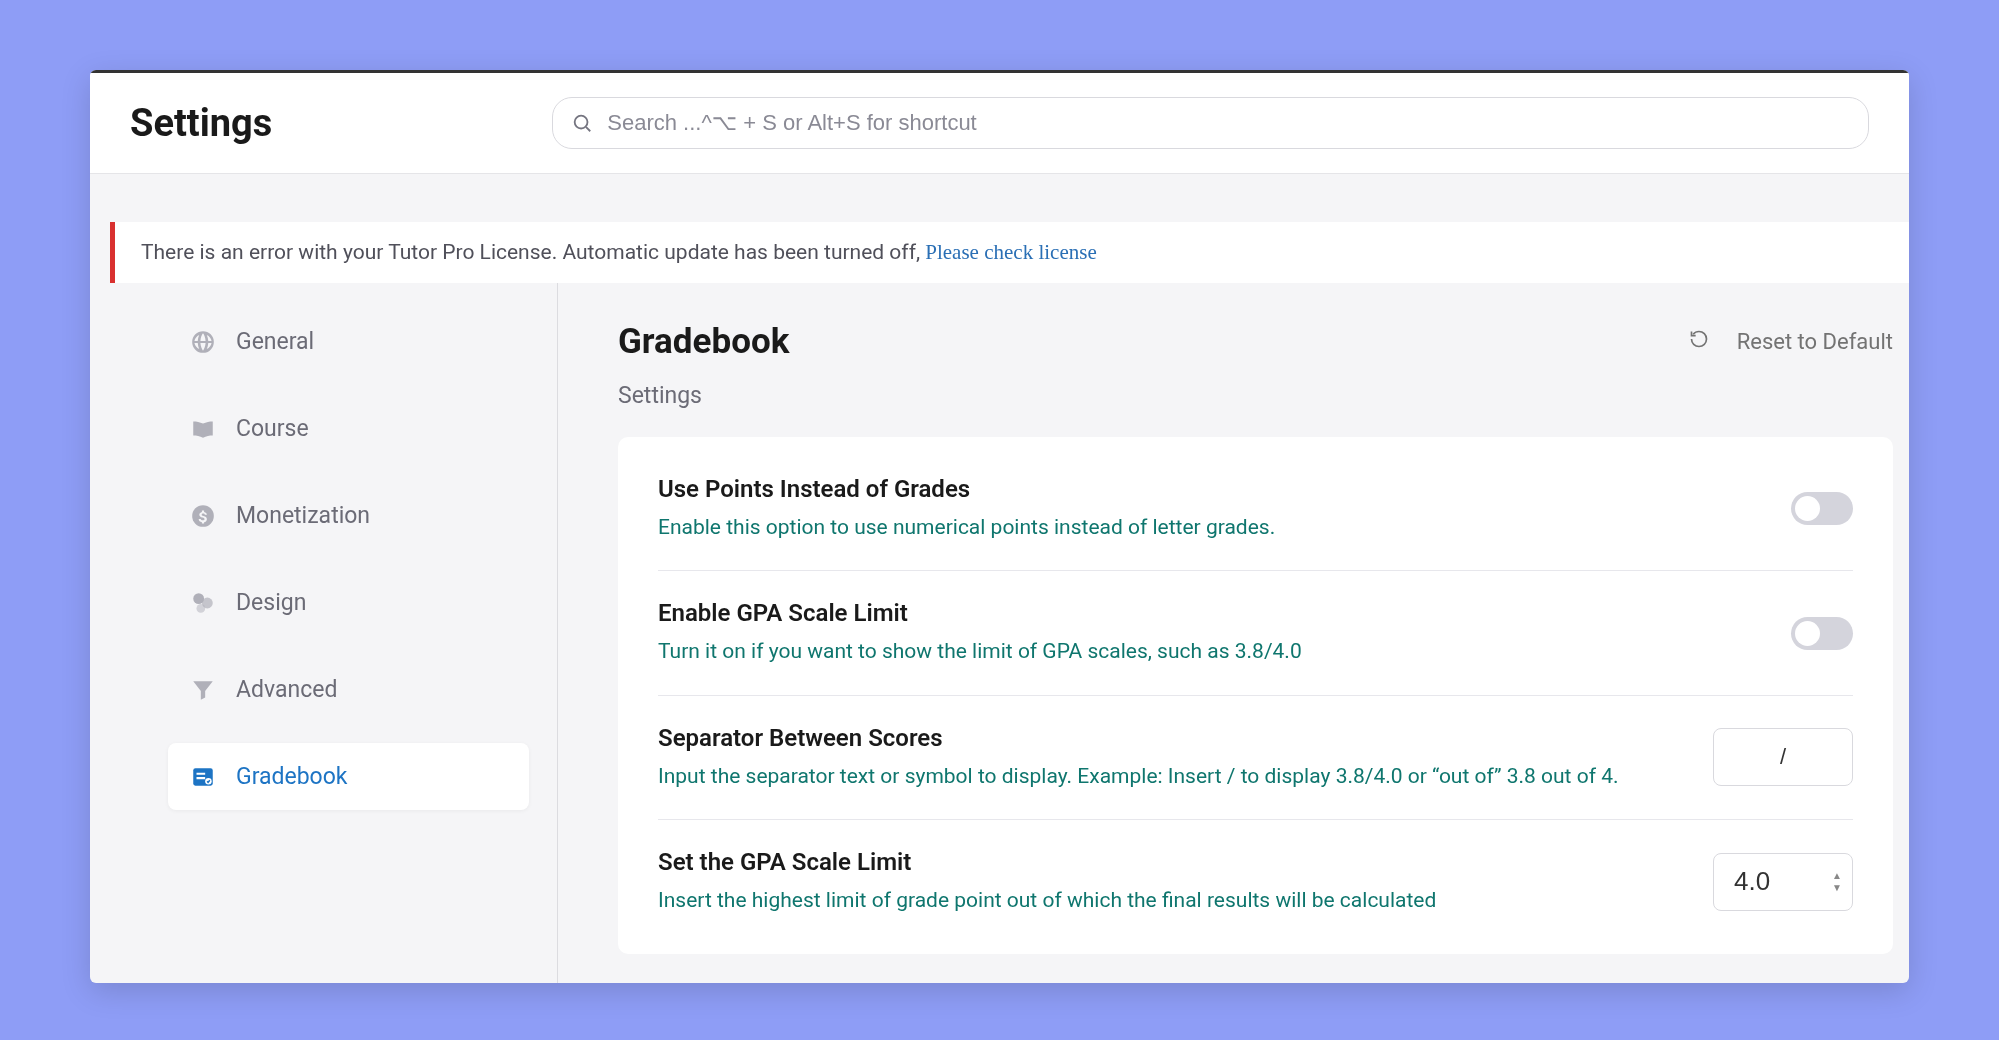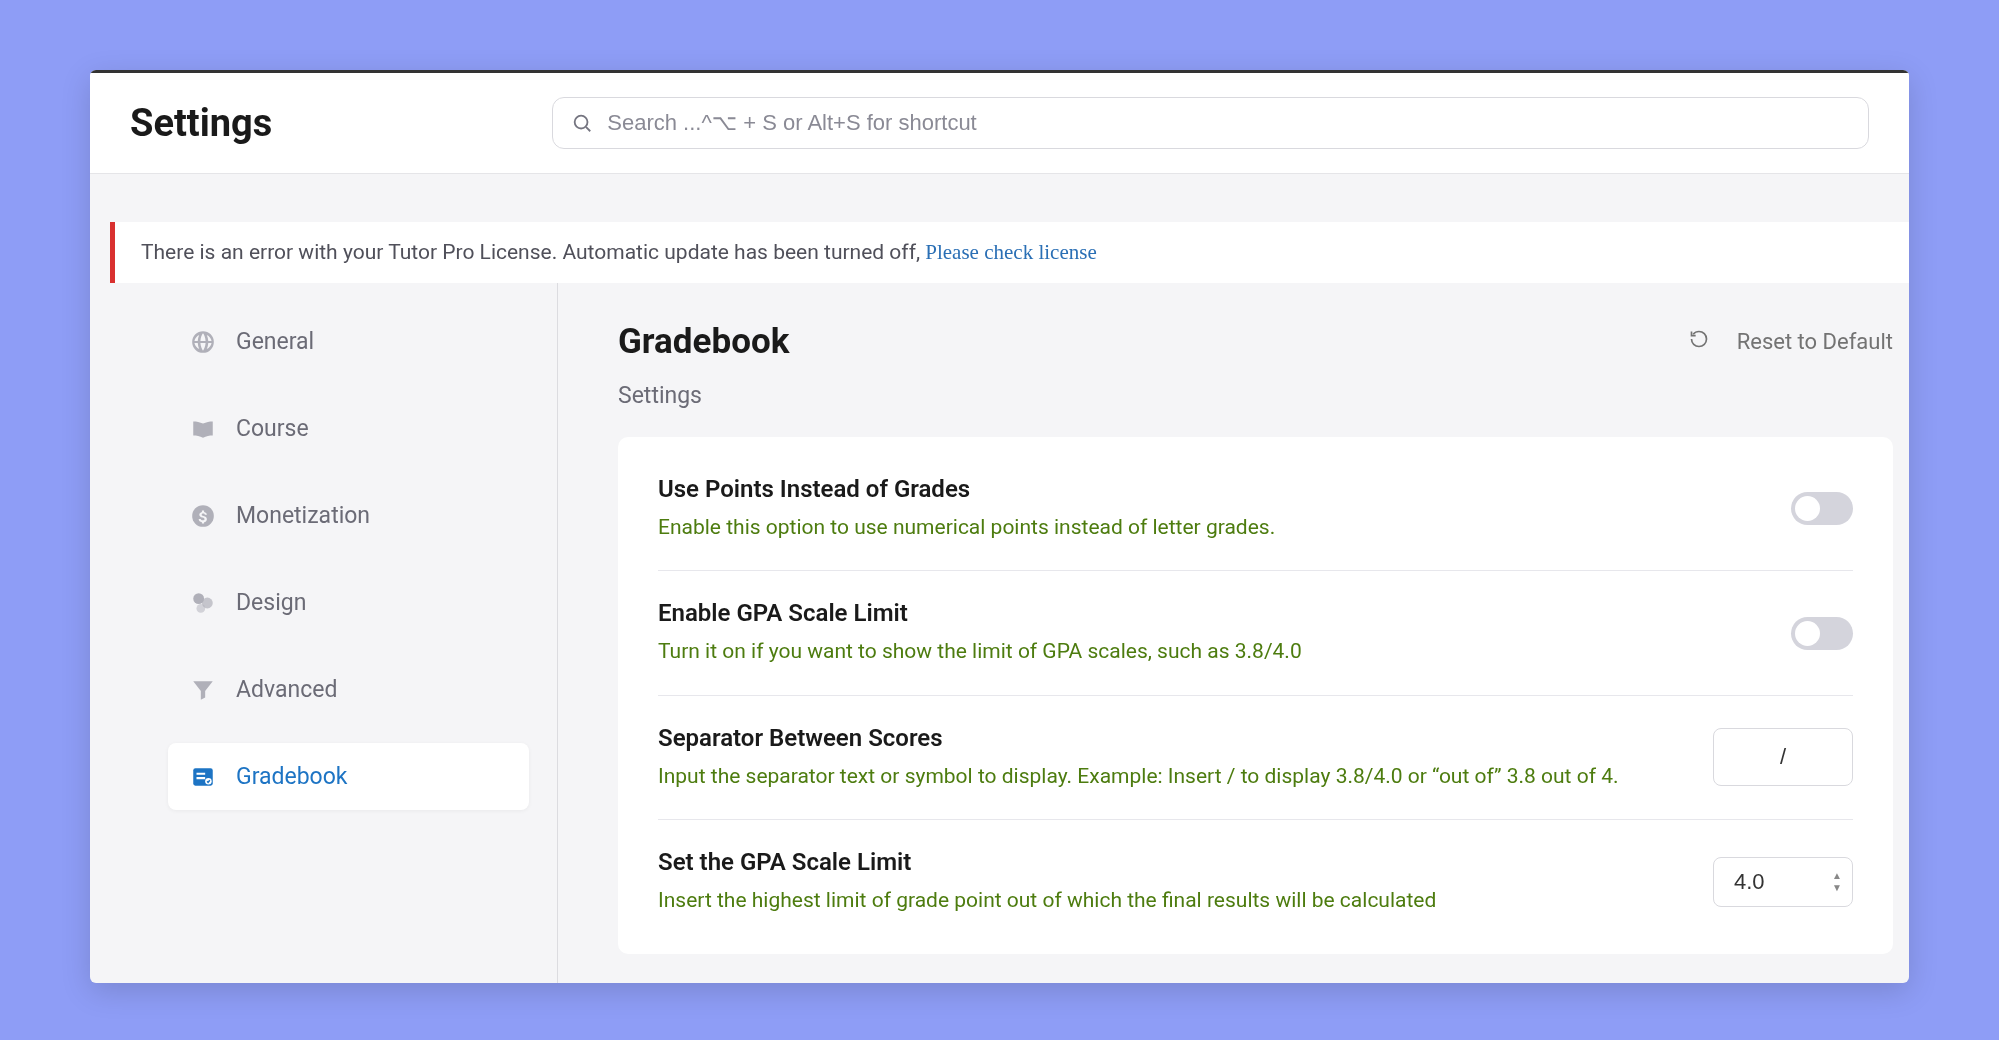--- a/index.html
+++ b/index.html
@@ -33,21 +33,21 @@
       color: #1a1a1a;
       flex: 0 0 auto;
       margin-right: 280px;
     }
     .search-wrap {
       flex: 1;
       position: relative;
       display: flex;
       align-items: center;
       border: 1px solid #d9d9de;
-      border-radius: 12px;
+      border-radius: 20px;
       padding: 12px 18px;
     }
     .search-icon {
       width: 22px; height: 22px;
       color: #757580;
       margin-right: 14px;
       flex: 0 0 auto;
     }
     .search-input {
       border: none;
@@ -149,21 +149,21 @@
       padding-right: 30px;
     }
     .row-title {
       font-size: 24px;
       font-weight: 600;
       color: #1a1a1a;
       margin-bottom: 10px;
     }
     .row-desc {
       font-size: 21px;
-      color: #4d7c0f;
+      color: #0f766e;
       line-height: 1.4;
     }
     
     .toggle {
       width: 62px; height: 33px;
       border-radius: 999px;
       background: #d4d4dc;
       position: relative;
       cursor: pointer;
       flex: 0 0 auto;
@@ -187,24 +187,24 @@
       color: #333;
       background: #fff;
     }
     .number-wrap {
       position: relative;
       display: flex;
       align-items: center;
     }
     .number-input {
       width: 140px;
-      height: 50px;
+      height: 58px;
       border: 1px solid #d9d9de;
       border-radius: 8px;
-      font-size: 22px;
+      font-size: 26px;
       padding: 0 34px 0 20px;
       color: #333;
       background: #fff;
     }
     .stepper {
       position: absolute;
       right: 8px;
       display: flex;
       flex-direction: column;
       gap: 2px;

